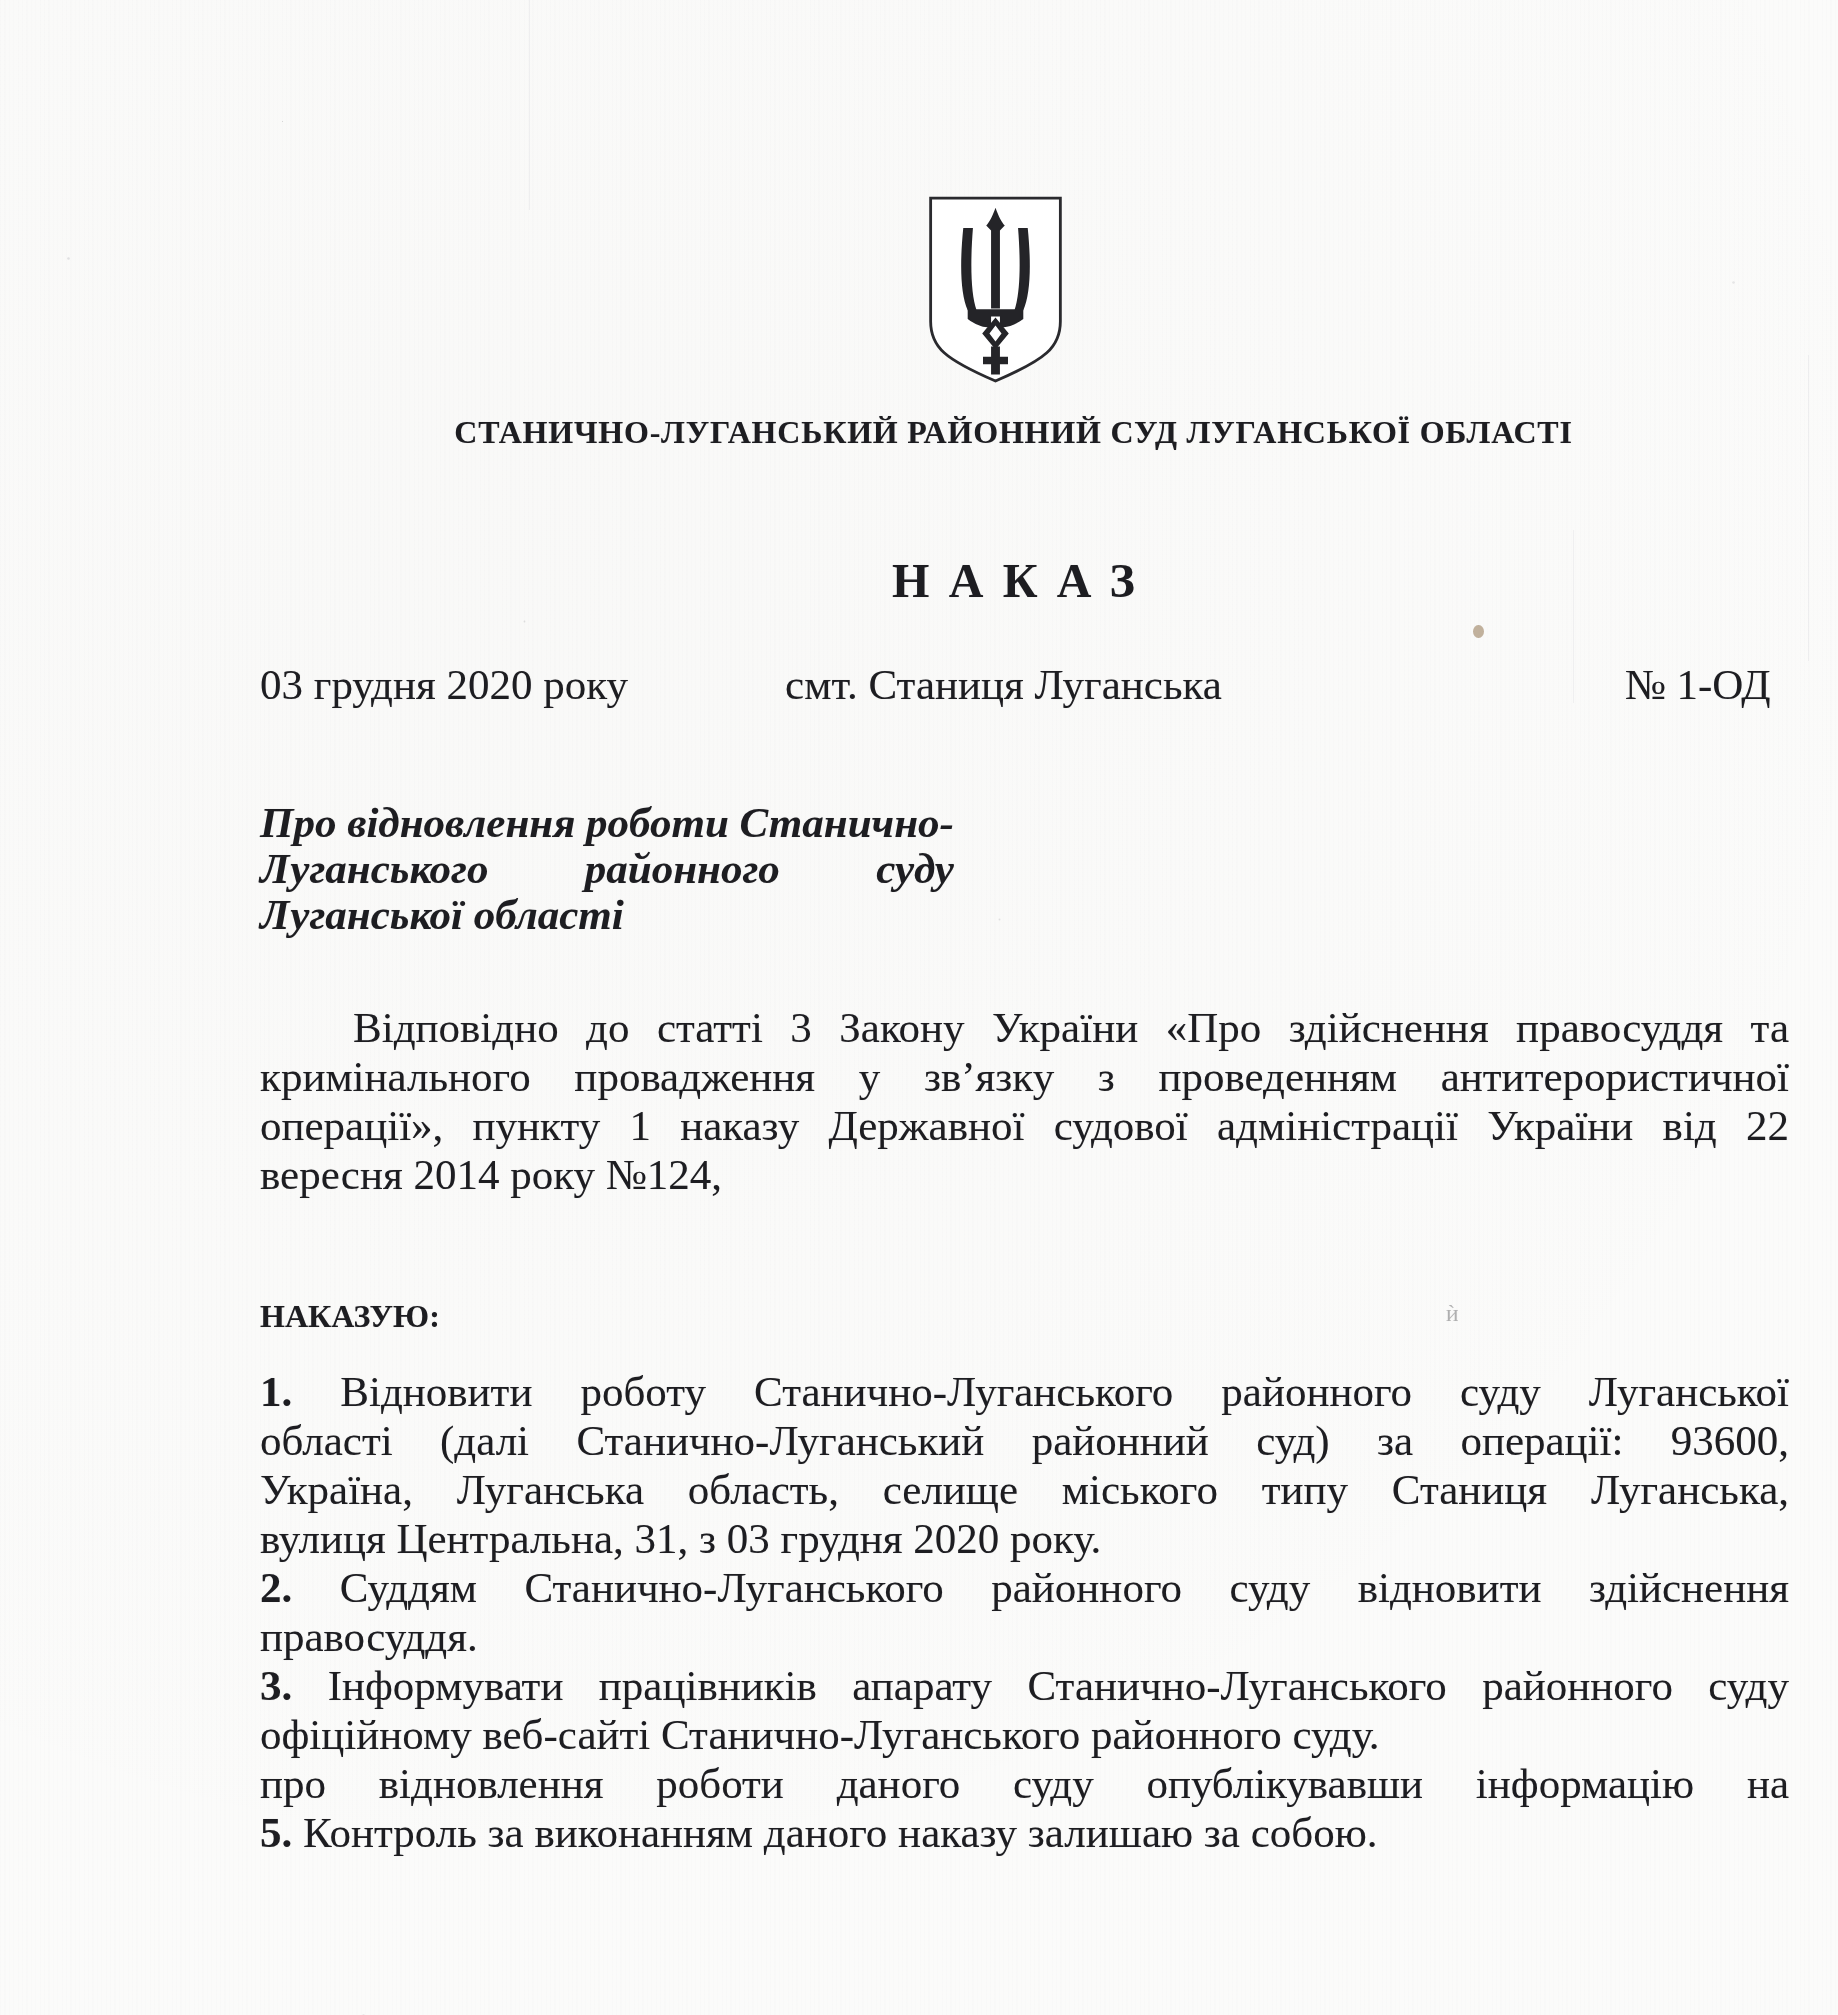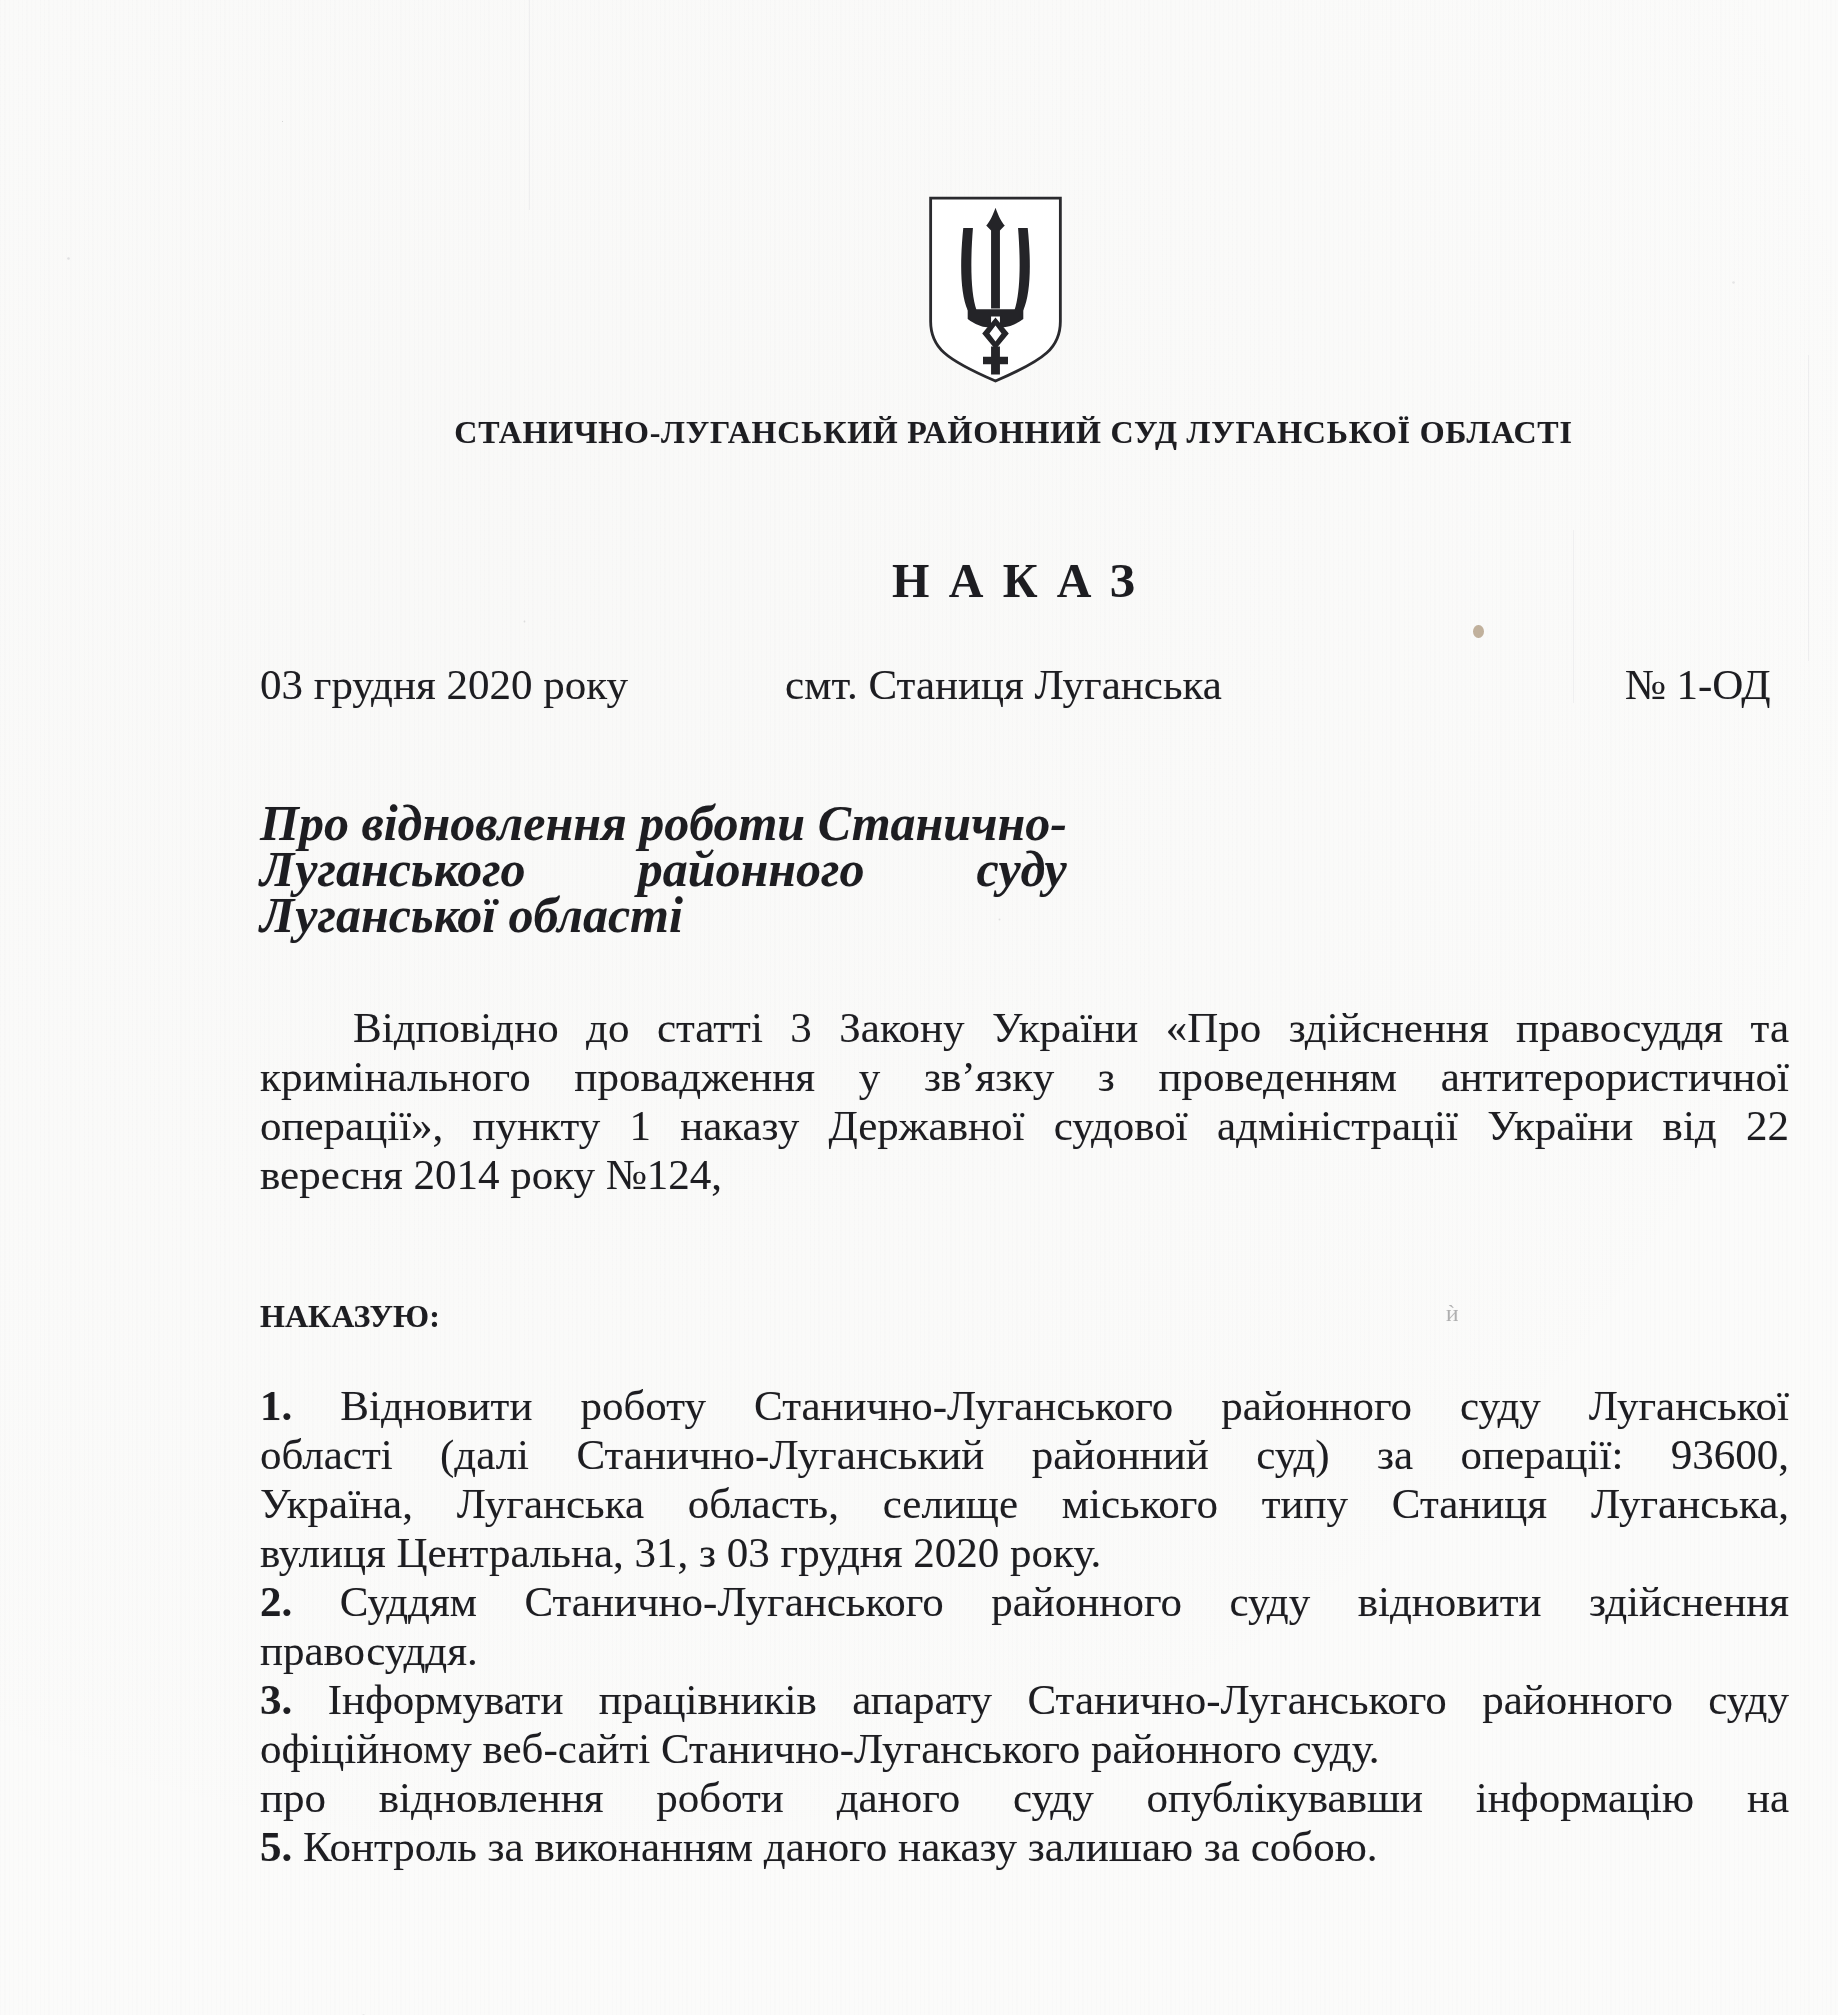--- a/index.html
+++ b/index.html
@@ -34,31 +34,31 @@
   
   .date-row{ position:absolute; left:260px; width:1529px; top:660px; height:49px;
              font-size:43px; line-height:49px; }
   .date-left{ position:absolute; left:0; white-space:nowrap; }
   .date-place{ position:absolute; left:0; right:0; padding-right:42px;
                text-align:center; white-space:nowrap; }
   .date-num{ position:absolute; right:18.5px; white-space:nowrap; }
 
   
   .subject{ position:absolute; left:260px; top:800px;
-            font-size:50px; line-height:46px;
+            font-size:43px; line-height:46px;
             font-weight:bold; font-style:italic; }
 
   
   .body-block{ position:absolute; left:260px; width:1529px; top:1003px;
                font-size:43px; line-height:49px; }
   .jline{ text-align:justify; text-align-last:justify; }
   .jline.last{ text-align-last:left; }
   .preamble .jline:first-child{ text-indent:93px; }
   .decree-heading{ margin-top:93px; font-weight:bold; font-size:32px; }
-  .items-block{ margin-top:40px; }
+  .items-block{ margin-top:26px; }
   .seg-b{ font-weight:bold; }
   .seg-r{ font-weight:normal; font-style:normal; }
 
   
   .streak{ position:absolute; background:rgba(60,60,95,0.055); }
   .streak.s1{ left:529px; top:0; width:1.2px; height:210px; }
   .streak.s2{ left:1573px; top:530px; width:0.8px; height:173px; }
   .streak.s3{ left:1808px; top:355px; width:1.2px; height:306px; }
   .dot-tan{ position:absolute; left:1473px; top:625px; width:10.5px; height:13px;
             border-radius:50%; background:#b6a38c; opacity:.85; }

